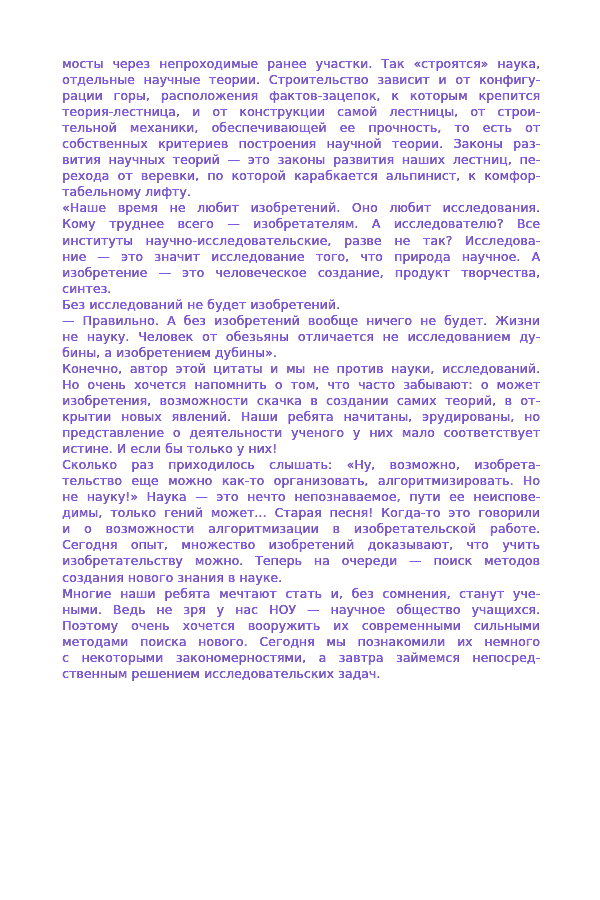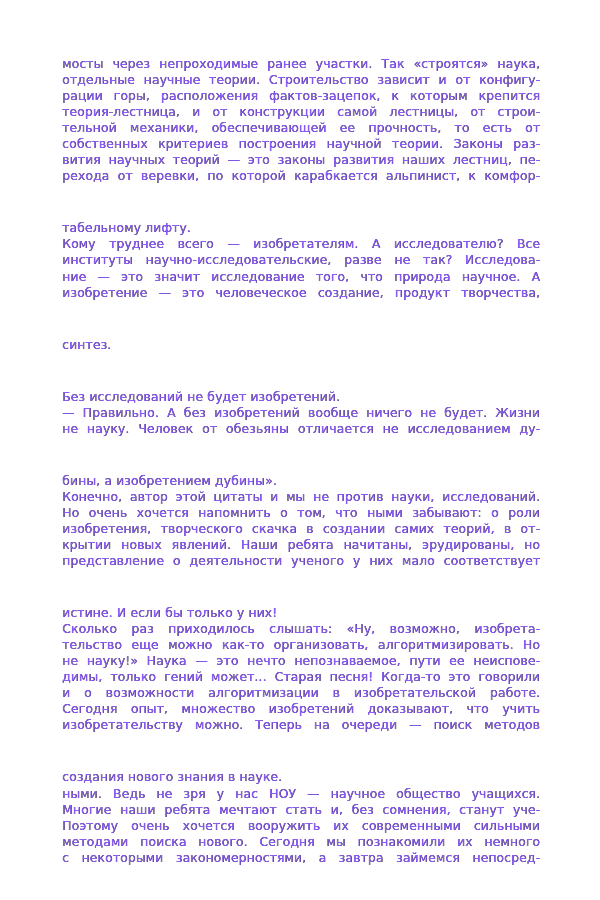--- a/index.html
+++ b/index.html
@@ -32,74 +32,74 @@
   }
   .line {
     height: 16.05px;
     overflow: hidden;
     white-space: normal;
     text-align: justify;
     text-align-last: justify;
   }
   .line.last {
     text-align-last: left;
-    margin-top: 36px;
   }
 </style>
 </head>
 <body>
 
 <div class="page">
   <div class="text-block" style="color: #8b5cf6;">
       <div class="paragraph">
         <div class="line">мосты через непроходимые ранее участки. Так «строятся» наука,</div>
         <div class="line">отдельные научные теории. Строительство зависит и от конфигу-</div>
         <div class="line">рации горы, расположения фактов-зацепок, к которым крепится</div>
         <div class="line">теория-лестница, и от конструкции самой лестницы, от строи-</div>
         <div class="line">тельной механики, обеспечивающей ее прочность, то есть от</div>
         <div class="line">собственных критериев построения научной теории. Законы раз-</div>
         <div class="line">вития научных теорий — это законы развития наших лестниц, пе-</div>
         <div class="line">рехода от веревки, по которой карабкается альпинист, к комфор-</div>
         <div class="line last">табельному лифту.</div>
       </div>
       <div class="paragraph">
+        <div class="line">«Наше время не любит изобретений. Оно любит исследования.</div>
         <div class="line">Кому труднее всего — изобретателям. А исследователю? Все</div>
         <div class="line">институты научно-исследовательские, разве не так? Исследова-</div>
         <div class="line">ние — это значит исследование того, что природа научное. А</div>
         <div class="line">изобретение — это человеческое создание, продукт творчества,</div>
         <div class="line last">синтез.</div>
       </div>
       <div class="paragraph">
         <div class="line last">Без исследований не будет изобретений.</div>
       </div>
       <div class="paragraph">
         <div class="line">— Правильно. А без изобретений вообще ничего не будет. Жизни</div>
         <div class="line">не науку. Человек от обезьяны отличается не исследованием ду-</div>
         <div class="line last">бины, а изобретением дубины».</div>
       </div>
       <div class="paragraph">
         <div class="line">Конечно, автор этой цитаты и мы не против науки, исследований.</div>
-        <div class="line">Но очень хочется напомнить о том, что ными забывают: о роли</div>
-        <div class="line">изобретения, творческого скачка в создании самих теорий, в от-</div>
+        <div class="line">Но очень хочется напомнить о том, что часто забывают: о может</div>
+        <div class="line">изобретения, возможности скачка в создании самих теорий, в от-</div>
         <div class="line">крытии новых явлений. Наши ребята начитаны, эрудированы, но</div>
         <div class="line">представление о деятельности ученого у них мало соответствует</div>
         <div class="line last">истине. И если бы только у них!</div>
       </div>
       <div class="paragraph">
         <div class="line">Сколько раз приходилось слышать: «Ну, возможно, изобрета-</div>
         <div class="line">тельство еще можно как-то организовать, алгоритмизировать. Но</div>
         <div class="line">не науку!» Наука — это нечто непознаваемое, пути ее неиспове-</div>
         <div class="line">димы, только гений может... Старая песня! Когда-то это говорили</div>
         <div class="line">и о возможности алгоритмизации в изобретательской работе.</div>
         <div class="line">Сегодня опыт, множество изобретений доказывают, что учить</div>
         <div class="line">изобретательству можно. Теперь на очереди — поиск методов</div>
         <div class="line last">создания нового знания в науке.</div>
       </div>
       <div class="paragraph">
+        <div class="line">Многие наши ребята мечтают стать и, без сомнения, станут уче-</div>
         <div class="line">ными. Ведь не зря у нас НОУ — научное общество учащихся.</div>
-        <div class="line">Многие наши ребята мечтают стать и, без сомнения, станут уче-</div>
         <div class="line">Поэтому очень хочется вооружить их современными сильными</div>
         <div class="line">методами поиска нового. Сегодня мы познакомили их немного</div>
         <div class="line">с некоторыми закономерностями, а завтра займемся непосред-</div>
         <div class="line last">ственным решением исследовательских задач.</div>
       </div>
     </div>
 </div>
 
 </body></html>

